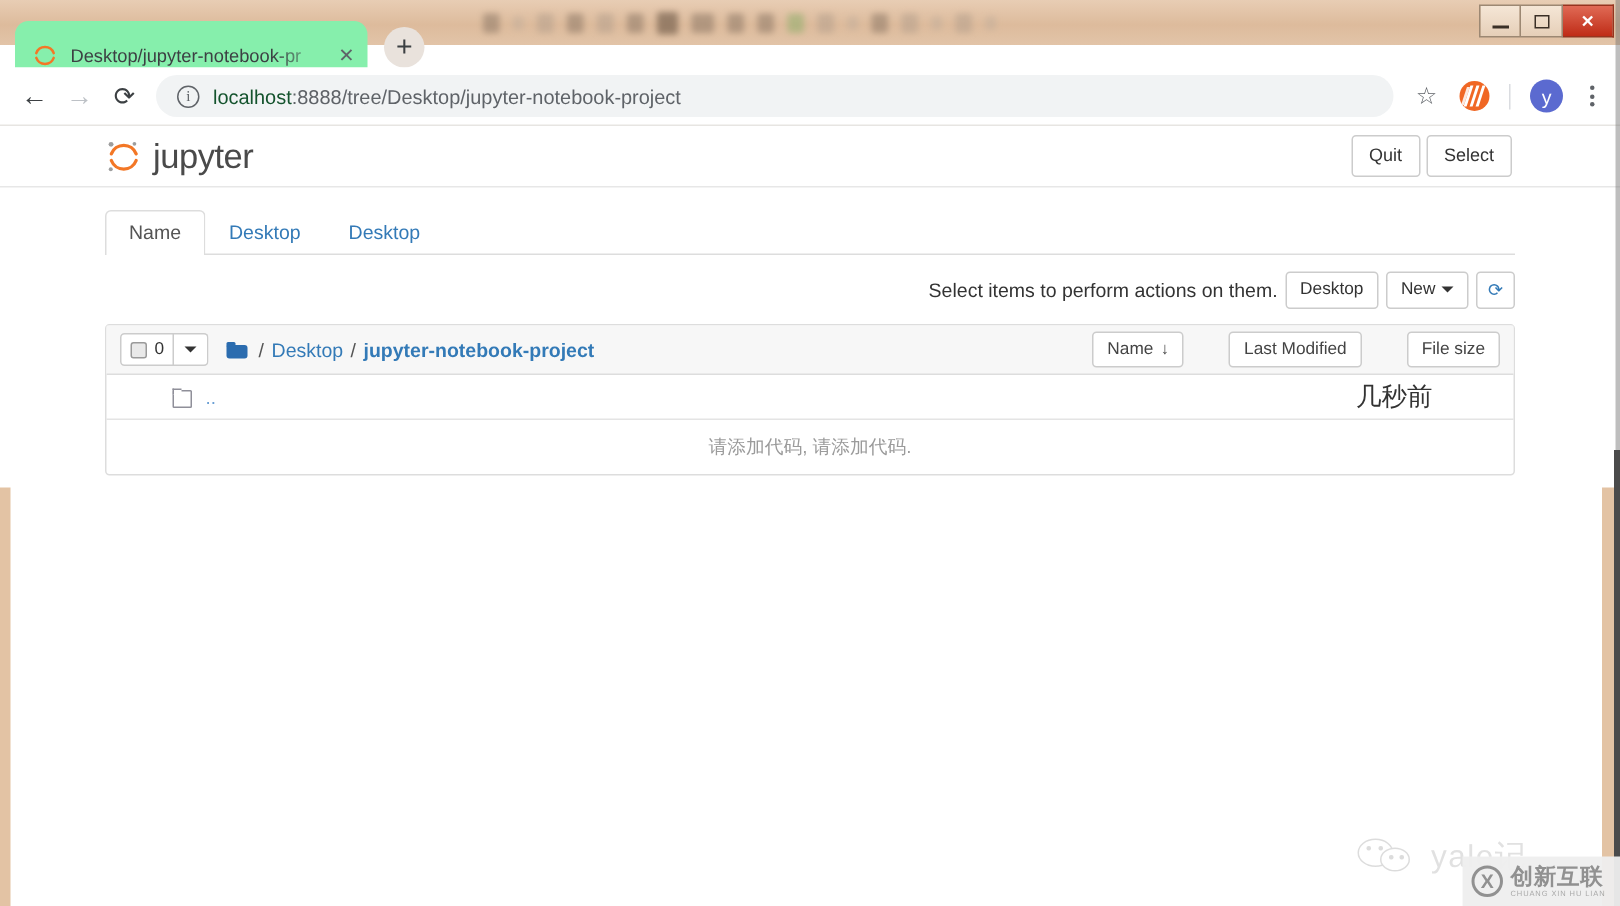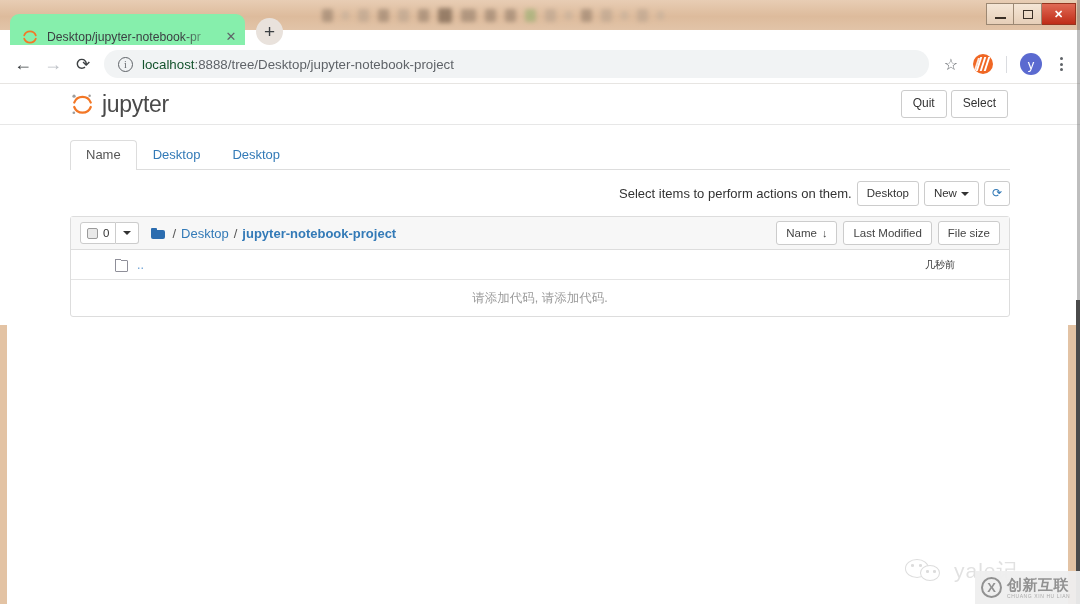--- a/index.html
+++ b/index.html
@@ -225,21 +225,21 @@
     background: #2b6caf; border-radius: 1px 2px 2px 2px;
   }
   .folder-ico::after {
     content: ""; position: absolute; left: 0; top: 0; width: 6px; height: 3px;
     background: #2b6caf; border-radius: 1px 1px 0 0;
   }
   .crumb-sep { color: #555; margin: 0 5px; }
   .crumb-link { color: #337ab7; }
   .crumb-link.bold { font-weight: bold; }
 
-  .sort-btns { display: flex; }
+  .sort-btns { display: flex; gap: 24px; }
   .sort-btns .btn { margin-left: 6px; padding: 4px 9px; font-size: 11.5px; color: #444; }
   .sort-arrow { margin-left: 5px; font-size: 11px; }
 
   .file-row {
     display: flex; align-items: center; height: 30px;
     padding: 0 12px 0 44px; border-bottom: 1px solid #e4e4e4;
   }
   .up-ico {
     width: 13px; height: 12px; position: relative; margin-right: 9px;
     display: inline-block;
@@ -248,21 +248,21 @@
     content: ""; position: absolute; left: 0; top: 1.5px;
     width: 11px; height: 10px; border: 1.4px solid #8f8f99; border-radius: 1px;
     background: #fff;
   }
   .up-ico::after {
     content: ""; position: absolute; left: 0px; top: 0px;
     width: 5px; height: 3px; border-left: 1.4px solid #8f8f99;
     border-top: 1.4px solid #8f8f99; background: #fff;
   }
   .file-name { font-size: 12.5px; color: #6a9fd4; flex: 1 1 auto; }
-  .file-time { font-size: 10px; color: #333; margin-right: 42px; }
+  .file-time { font-size: 17px; color: #333; margin-right: 42px; }
 
   .empty-row {
     height: 36px; display: flex; align-items: center; justify-content: center;
     font-size: 12.5px; color: #9b9b9b;
   }
 
   
   .edge-left {
     position: absolute; left: 0; top: 325px; width: 7px; height: 279px;
     background: #e3c3a4;

